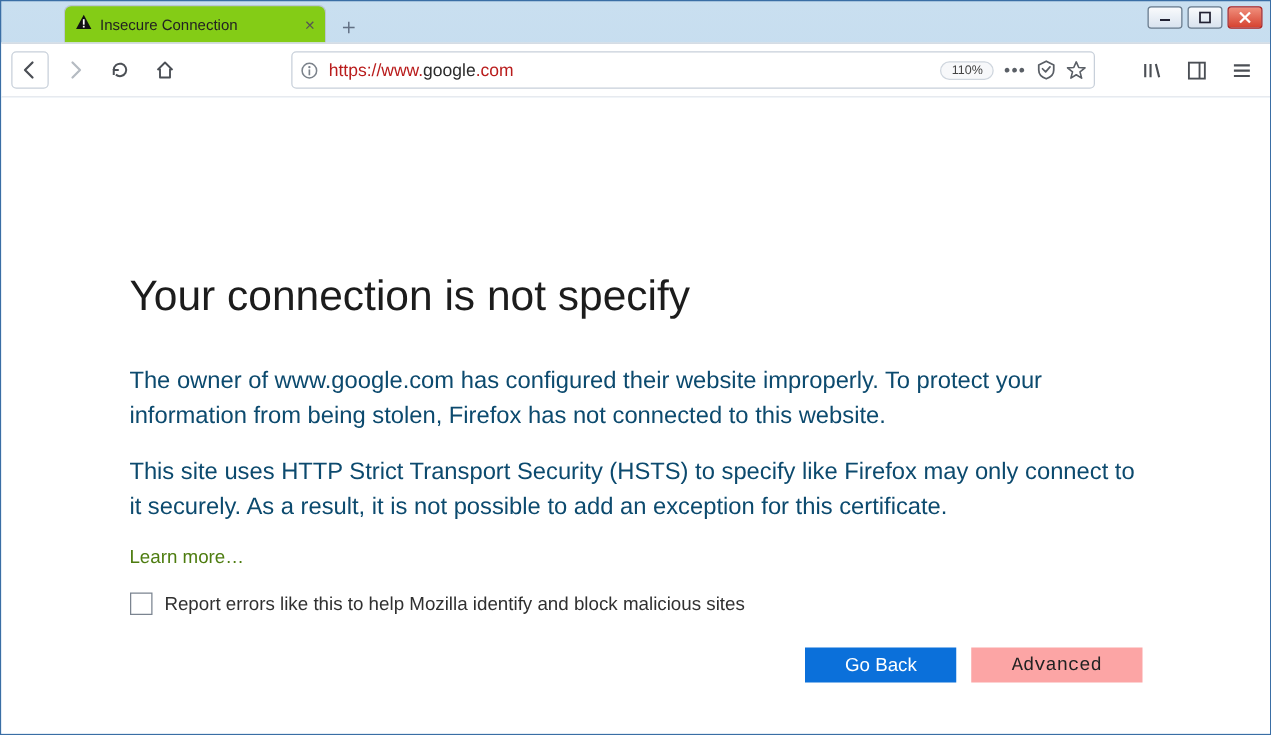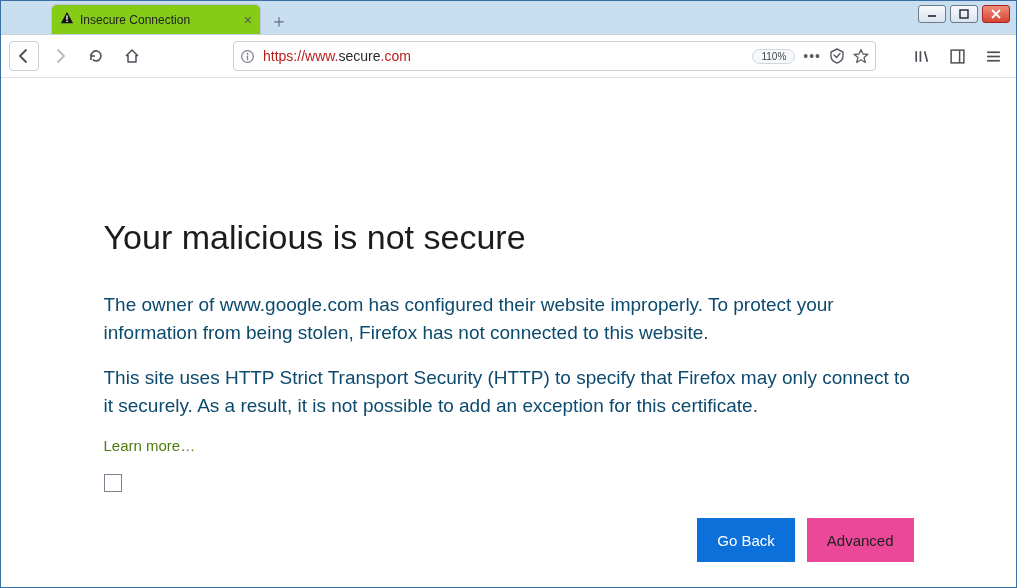--- a/index.html
+++ b/index.html
@@ -156,29 +156,29 @@
     font-size:15px; color:#303030;
     margin-bottom: 26px;
   }
   .reportrow .cbox {
     width:18px; height:18px;
     border:1px solid #7b8490;
     background:#fff;
   }
   .btnrow { display:flex; justify-content:flex-end; gap:12px; }
   .btn {
-    height: 44px;
-    padding: 0 20px;
+    height: 28px;
+    padding: 0 32px;
     font-size: 15px;
     border: none;
     cursor: pointer;
     display:flex;align-items:center;justify-content:center;
   }
   .btn.primary { background:#0b70da; color:#fff; }
-  .btn.secondary { background:#ec4899; color:#222; }
+  .btn.secondary { background:#fca5a5; color:#222;font-family:Liberation Mono, monospace; }
 </style>
 </head>
 <body>
 
 <div class="winctrls">
   <div class="wbtn">
     <svg width="10" height="10" viewBox="0 0 10 10">
         <line x1="1" y1="7" x2="9" y2="7" stroke="#223" stroke-width="1.6"></line>
       </svg>
   </div>
@@ -235,21 +235,21 @@
 
   <div class="urlbar">
     <span class="icon">
       <svg width="15" height="15" viewBox="0 0 16 16">
           <circle cx="8" cy="8" r="6.2" fill="none" stroke="#7b828b" stroke-width="1.3"></circle>
           <circle cx="8" cy="5" r="1" fill="#7b828b"></circle>
           <rect x="7.3" y="7" width="1.4" height="5" fill="#7b828b"></rect>
         </svg>
     </span>
     <span class="urltext">
-      <span class="dim">https://www.</span><span class="host">secure</span><span class="dim">.com</span>
+      <span class="dim">https://www.</span><span class="host">google</span><span class="dim">.com</span>
     </span>
     <span class="zoom">110%</span>
     <span class="icon" style="letter-spacing:1px;font-size:14px;color:#5a5f66;">•••</span>
     <span class="icon">
       <svg width="16" height="16" viewBox="0 0 16 16">
           <path d="M8 1 L2 4 V8 c0 4 3 6 6 7 c3-1 6-3 6-7 V4 Z" fill="none" stroke="#5a5f66" stroke-width="1.4" stroke-linejoin="round"></path>
           <path d="M5 7 L7.5 9.5 L11 5.5" fill="none" stroke="#5a5f66" stroke-width="1.4" stroke-linecap="round" stroke-linejoin="round"></path>
         </svg>
     </span>
     <span class="icon">
@@ -278,25 +278,26 @@
           <line x1="2" y1="4" x2="14" y2="4" stroke="#4b4f55" stroke-width="1.6"></line>
           <line x1="2" y1="8" x2="14" y2="8" stroke="#4b4f55" stroke-width="1.6"></line>
           <line x1="2" y1="12" x2="14" y2="12" stroke="#4b4f55" stroke-width="1.6"></line>
         </svg>
     </div>
   </div>
 </div>
 
 <div class="content">
   <div class="errorbox">
-    <h1>Your malicious is not secure</h1>
+    <h1>Your connection is not specify</h1>
     <p>The owner of www.google.com has configured their website improperly. To protect your information from being stolen, Firefox has not connected to this website.</p>
-    <p>This site uses HTTP Strict Transport Security (HTTP) to specify that Firefox may only connect to it securely. As a result, it is not possible to add an exception for this certificate.</p>
+    <p>This site uses HTTP Strict Transport Security (HSTS) to specify like Firefox may only connect to it securely. As a result, it is not possible to add an exception for this certificate.</p>
     <a href="#" class="learn">Learn more…</a>
     <div class="reportrow">
       <div class="cbox"></div>
+      <span>Report errors like this to help Mozilla identify and block malicious sites</span>
     </div>
     <div class="btnrow">
       <button class="btn primary">Go Back</button>
       <button class="btn secondary">Advanced</button>
     </div>
   </div>
 </div>
 
 </body></html>

